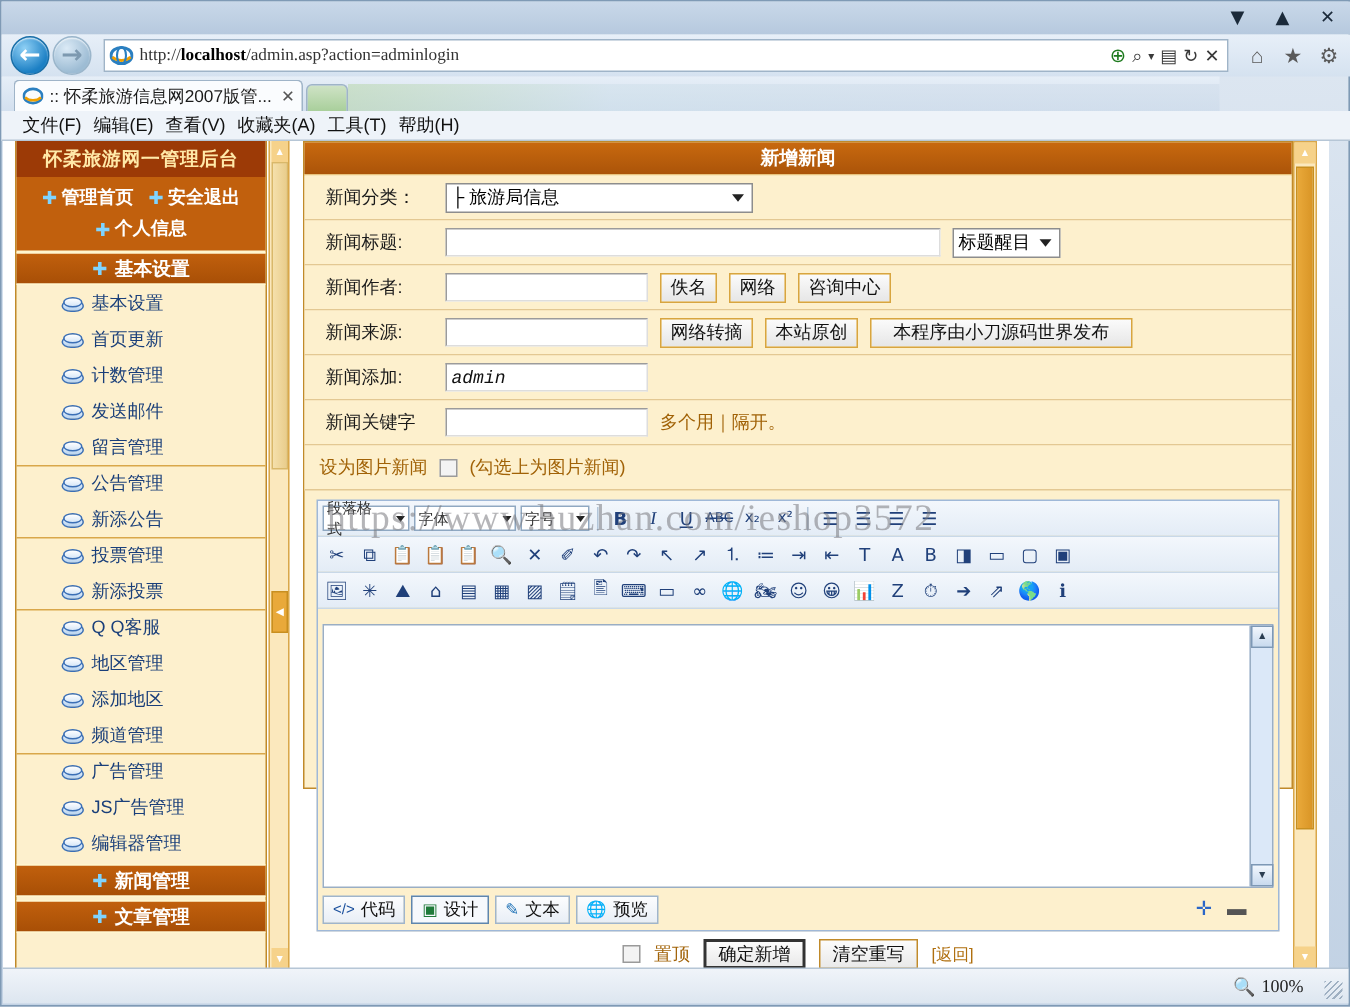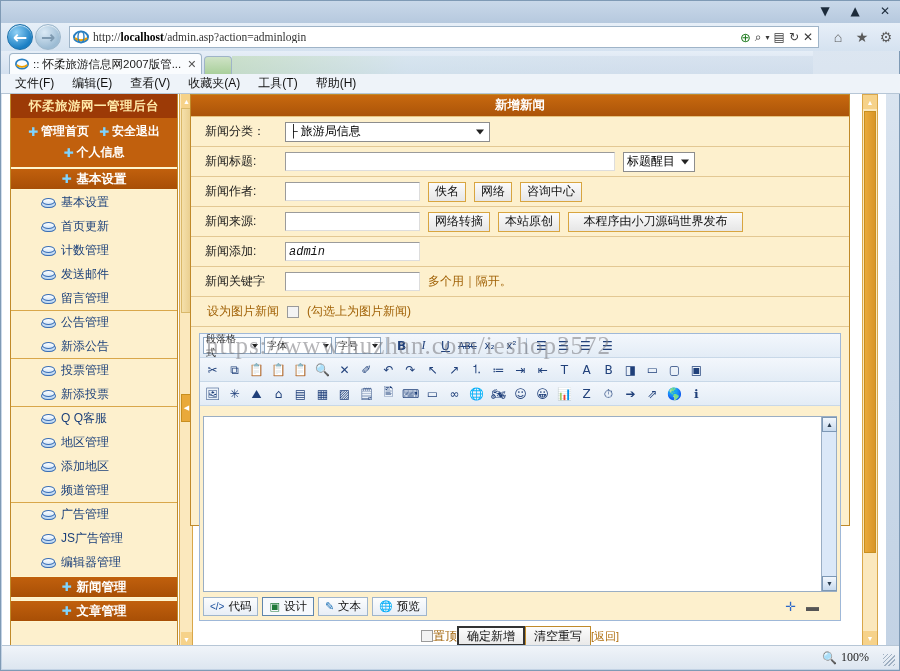--- a/index.html
+++ b/index.html
@@ -91,21 +91,21 @@
     border:1px solid #9fb4c8; border-bottom:none; border-radius:4px 4px 0 0;
   }
   #tabstrip-rest { flex:1; height:18px;
     background: linear-gradient(90deg,#b7d6a9 0%, #cfe0ea 30%, #cfdcea 70%, #cfdcea 100%);
     opacity:.55;}
 
   
   #menubar {
     position:absolute; left:0; top:73px; width:900px; height:20px;
     background:#eef3f9; border-bottom:1px solid #b6c6d6;
-    display:flex; align-items:center; padding-left:14px; gap:18px;
+    display:flex; align-items:center; padding-left:14px; gap:8px;
   }
   .menuitem { font-size:12px; color:#111; }
 
   
   #viewport {
     position:absolute; left:1px; top:93px; width:884px; height:552px;
     background:#ffffff; overflow:hidden;
   }
 
   
@@ -145,21 +145,21 @@
     background: linear-gradient(180deg,#eaf3fd,#b9d4ef);
   }
   .disk-ico:after {
     content:""; position:absolute; left:1px; top:0px; width:11px; height:5px;
     border:1px solid #3b6fb5; border-radius:50%;
     background: linear-gradient(180deg,#ffffff,#d6e7f8);
   }
 
   
   #main {
-    position:absolute; left:188px; top:0; width:660px; height:432px;
+    position:absolute; left:200px; top:0; width:660px; height:432px;
     background:#fdf0cd; border:1px solid #c08a2a;
   }
   #main-title {
     height:22px; background: linear-gradient(180deg,#c8690f,#ab5409);
     color:#ffffff; font-weight:bold; font-size:12.5px;
     display:flex; align-items:center; justify-content:center;
     border-bottom:1px solid #e7c37e;
   }
   .frow {
     display:flex; align-items:center; min-height:30px;
@@ -251,21 +251,21 @@
   }
   #wm-text {
     position:absolute; left:6px; top:-2px;
     font-size:25px; color:rgba(120,120,125,.55);
     font-family:"Liberation Serif","DejaVu Serif",serif;
     letter-spacing:1px; white-space:nowrap;
   }
 
   
   #submitrow {
-    display:flex; align-items:center; justify-content:center; gap:0;
+    display:flex; align-items:center; justify-content:center; gap:9px;
     height:22px; margin-top:4px; font-size:12px;
   }
   .sbtn {
     height:20px; padding:8px 8px; display:flex; align-items:center;
     background: linear-gradient(180deg,#fcfcfc,#e9e9e9);
     border:1px solid #c08a2a; font-size:12px; color:#111;
   }
   .sbtn.primary { border:2px solid #333; }
   #backlink { font-size:11px; color:#b07010; }
 
@@ -525,21 +525,21 @@
         <span class="flabel">新闻添加:</span>
         <input class="finput" style="width: 135px; font-style: italic;" value="admin">
       </div>
 
       <div class="frow">
         <span class="flabel">新闻关键字</span>
         <input class="finput" style="width: 135px;" value="">
         <span class="fhint">多个用｜隔开。</span>
       </div>
 
-      <div class="frow" style="padding-left:16px;">
+      <div class="frow" style="padding-left:10px;">
         <span class="fhint">设为图片新闻</span>
         <span class="fcheck"></span>
         <span class="fhint">(勾选上为图片新闻)</span>
       </div>
 
       <div id="editor">
 
         <div class="etoolrow">
           <div class="esel" style="width:58px;gap:16px;">
             <span>段落格式</span>

